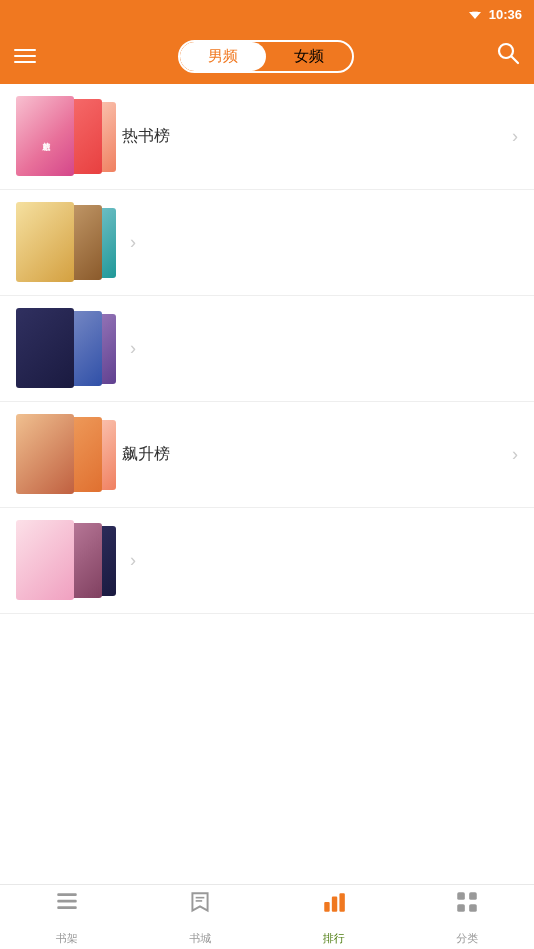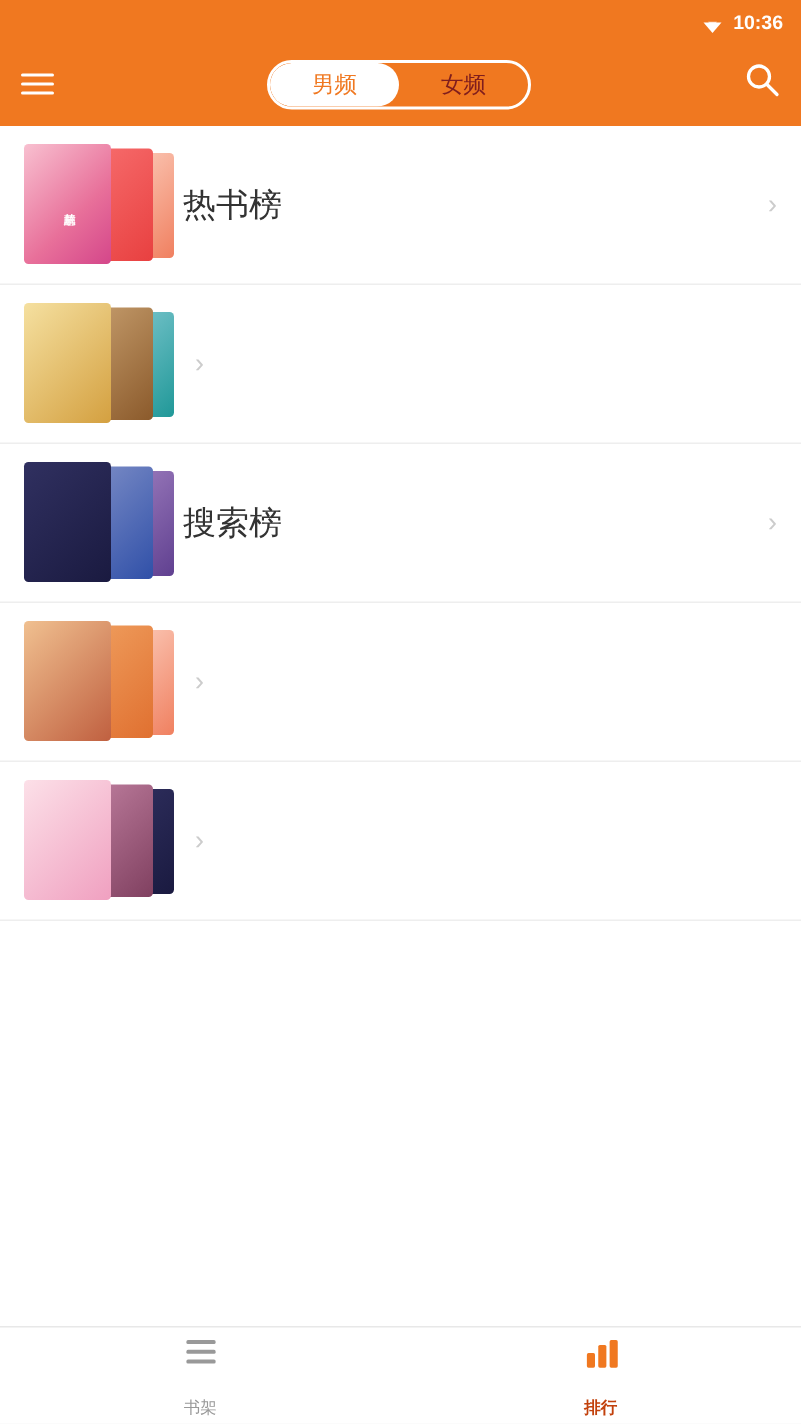--- a/index.html
+++ b/index.html
@@ -18,21 +18,21 @@
     .status-bar {
       background: #f07820;
       display: flex;
       justify-content: flex-end;
       align-items: center;
       padding: 6px 12px;
       height: 28px;
     }
     .status-bar-icons {
       display: flex;
-      align-items: flex-end;
+      align-items: flex-start;
       gap: 6px;
       color: white;
       font-size: 13px;
       font-weight: 600;
     }
 
     
     .header {
       background: #f07820;
       display: flex;
@@ -57,21 +57,21 @@
       border-radius: 1px;
     }
     .header-tabs {
       display: flex;
       border: 2px solid white;
       border-radius: 20px;
       overflow: hidden;
     }
     .header-tab {
       padding: 5px 28px;
-      color: #7f1d1d;
+      color: #000000;
       font-size: 15px;
       cursor: pointer;
       background: transparent;
       border: none;
       outline: none;
     }
     .header-tab.active {
       background: white;
       color: #f07820;
       border-radius: 16px;
@@ -145,21 +145,21 @@
     .bc-blue { background: linear-gradient(135deg, #8090c8 0%, #3050a8 100%); }
     .bc-purple { background: linear-gradient(135deg, #a080c0 0%, #604090 100%); }
     .bc-navy { background: linear-gradient(135deg, #303060 0%, #1a1a40 100%); }
     .bc-orange { background: linear-gradient(135deg, #f0a060 0%, #e07030 100%); }
     .bc-sunset { background: linear-gradient(135deg, #f0c090 0%, #c06040 100%); }
     .bc-lightpink { background: linear-gradient(135deg, #fce0e8 0%, #f0a0c0 100%); }
     .bc-mauve { background: linear-gradient(135deg, #c080a0 0%, #804060 100%); }
 
     .list-label {
       flex: 1;
-      font-size: 22px;
+      font-size: 16px;
       color: #333;
       font-weight: 400;
     }
     .list-chevron {
       color: #ccc;
       font-size: 18px;
       margin-left: 8px;
     }
 
     
@@ -188,22 +188,21 @@
       flex: 1;
       display: flex;
       flex-direction: column;
       align-items: center;
       justify-content: center;
       gap: 16px;
       cursor: pointer;
       color: #999;
     }
     .bottom-nav-item.active {
-      color: #c2410c;
-      font-weight: bold;
+      color: #4d7c0f;
     }
     .bottom-nav-label {
       font-size: 11px;
     }
 
     
     .nav-icon-svg {
       width: 26px;
       height: 26px;
     }
@@ -263,30 +262,30 @@
     </div>
     <span class="list-chevron">›</span>
   </div>
 
   <div class="list-item">
     <div class="book-covers">
       <div class="book-cover book-cover-1 bc-navy"></div>
       <div class="book-cover book-cover-2 bc-blue"></div>
       <div class="book-cover book-cover-3 bc-purple"></div>
     </div>
-    <span class="list-label">搜索榜</span>
     <span class="list-chevron">›</span>
   </div>
 
   <div class="list-item">
     <div class="book-covers">
       <div class="book-cover book-cover-1 bc-sunset"></div>
       <div class="book-cover book-cover-2 bc-orange"></div>
       <div class="book-cover book-cover-3 bc-rose"></div>
     </div>
+    <span class="list-label">飙升榜</span>
     <span class="list-chevron">›</span>
   </div>
 
   <div class="list-item">
     <div class="book-covers">
       <div class="book-cover book-cover-1 bc-lightpink"></div>
       <div class="book-cover book-cover-2 bc-mauve"></div>
       <div class="book-cover book-cover-3 bc-navy"></div>
     </div>
     <span class="list-chevron">›</span>
@@ -298,24 +297,41 @@
 
   <div class="bottom-nav-item">
     <svg class="nav-icon-svg" viewBox="0 0 24 24" fill="none">
       <rect x="3" y="4" width="18" height="2.5" rx="1" fill="#999"></rect>
       <rect x="3" y="10" width="18" height="2.5" rx="1" fill="#999"></rect>
       <rect x="3" y="16" width="18" height="2.5" rx="1" fill="#999"></rect>
     </svg>
     <span class="bottom-nav-label">书架</span>
   </div>
 
+  <div class="bottom-nav-item">
+    <svg class="nav-icon-svg" viewBox="0 0 24 24" fill="none">
+      <path d="M5 4 L5 20 L12 16 L19 20 L19 4 Z" stroke="#999" stroke-width="1.8" fill="none"></path>
+      <line x1="8" y1="8" x2="16" y2="8" stroke="#999" stroke-width="1.5"></line>
+      <line x1="8" y1="11" x2="14" y2="11" stroke="#999" stroke-width="1.5"></line>
+    </svg>
+    <span class="bottom-nav-label">书城</span>
+  </div>
 
   <div class="bottom-nav-item active">
     <svg class="nav-icon-svg" viewBox="0 0 24 24" fill="none">
       <rect x="3" y="12" width="5" height="9" rx="1" fill="#f07820"></rect>
       <rect x="10" y="7" width="5" height="14" rx="1" fill="#f07820"></rect>
       <rect x="17" y="4" width="5" height="17" rx="1" fill="#f07820"></rect>
     </svg>
     <span class="bottom-nav-label">排行</span>
   </div>
 
+  <div class="bottom-nav-item">
+    <svg class="nav-icon-svg" viewBox="0 0 24 24" fill="none">
+      <rect x="3" y="3" width="7" height="7" rx="1.5" fill="#999"></rect>
+      <rect x="14" y="3" width="7" height="7" rx="1.5" fill="#999"></rect>
+      <rect x="3" y="14" width="7" height="7" rx="1.5" fill="#999"></rect>
+      <rect x="14" y="14" width="7" height="7" rx="1.5" fill="#999"></rect>
+    </svg>
+    <span class="bottom-nav-label">分类</span>
+  </div>
 
 </div>
 
 </body></html>

